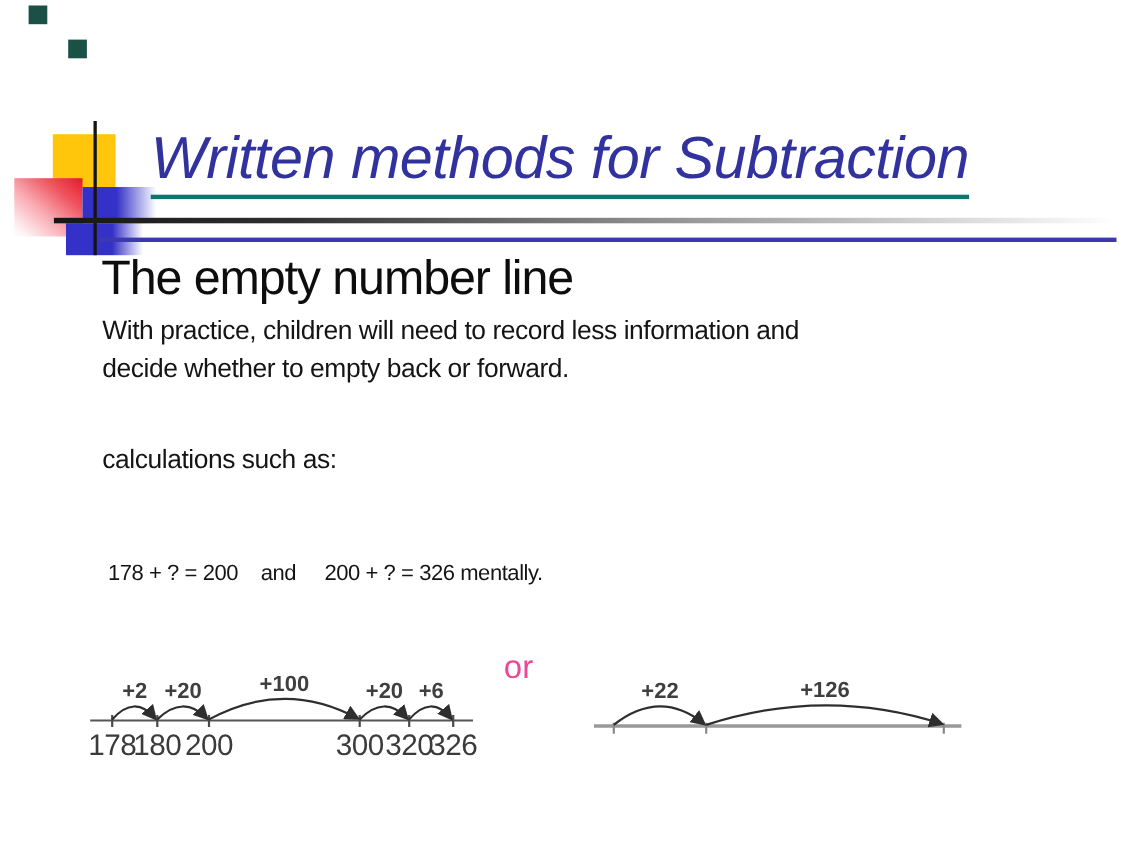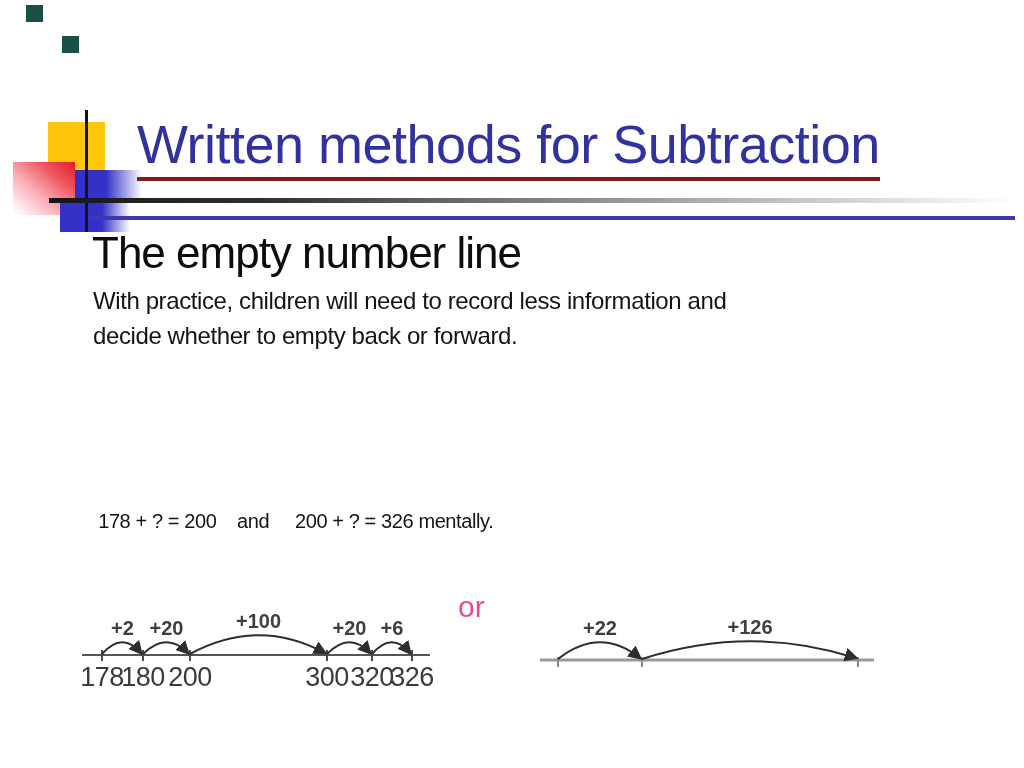--- a/index.html
+++ b/index.html
@@ -20,21 +20,21 @@
   .v-line{position:absolute;left:85px;top:110px;width:3px;height:122px;background:#141414;}
   .h-line{position:absolute;left:49px;top:198px;width:966px;height:5px;
     background:linear-gradient(to right,#161616 0%,#2f2f2f 22%,#8c8c8c 55%,#d9d9d9 85%,rgba(255,255,255,0) 100%);}
   .blue-rule{position:absolute;left:90px;top:216px;width:925px;height:4px;background:#3b38b0;}
 
   
   .title{
     position:absolute;left:137px;top:116px;
     font-size:54px;line-height:1.05;letter-spacing:-0.5px;
     color:#32329e;white-space:nowrap;
-    border-bottom:4px solid #7f1d1d;padding-bottom:4px;
+    border-bottom:4px solid #0f766e;padding-bottom:4px;font-style:italic;
   }
 
   
   .heading{
     position:absolute;left:92px;top:228px;
     font-size:44px;font-weight:normal;letter-spacing:-1px;color:#0d0d0d;white-space:nowrap;
   }
   .bodytext{font-size:24px;letter-spacing:-0.4px;color:#141414;}
   .bodytext .line{line-height:35px;white-space:nowrap;}
   .para1{position:absolute;left:93px;top:283px;}
@@ -63,20 +63,21 @@
   <div class="title">Written methods for Subtraction</div>
 
   <div class="heading">The empty number line</div>
 
   <div class="bodytext para1">
       <div class="line">With practice, children will need to record less information and</div>
       <div class="line">decide whether to empty back or forward.</div>
     </div>
 
   <div class="bodytext para2">
+      <div class="line">calculations such as:</div>
     </div>
 
   <div class="equation"> 178 + ? = 200    and     200 + ? = 326 mentally.</div>
 
   <div class="or-label">or</div>
 
   <div id="diagrams">
       <svg width="380" height="108" viewBox="0 0 380 108" class="diagram" style="left:73px;top:598px;">
         <defs>
           <marker id="arrow0" viewBox="0 0 10 10" refX="8" refY="5" markerWidth="7" markerHeight="7" orient="auto">

